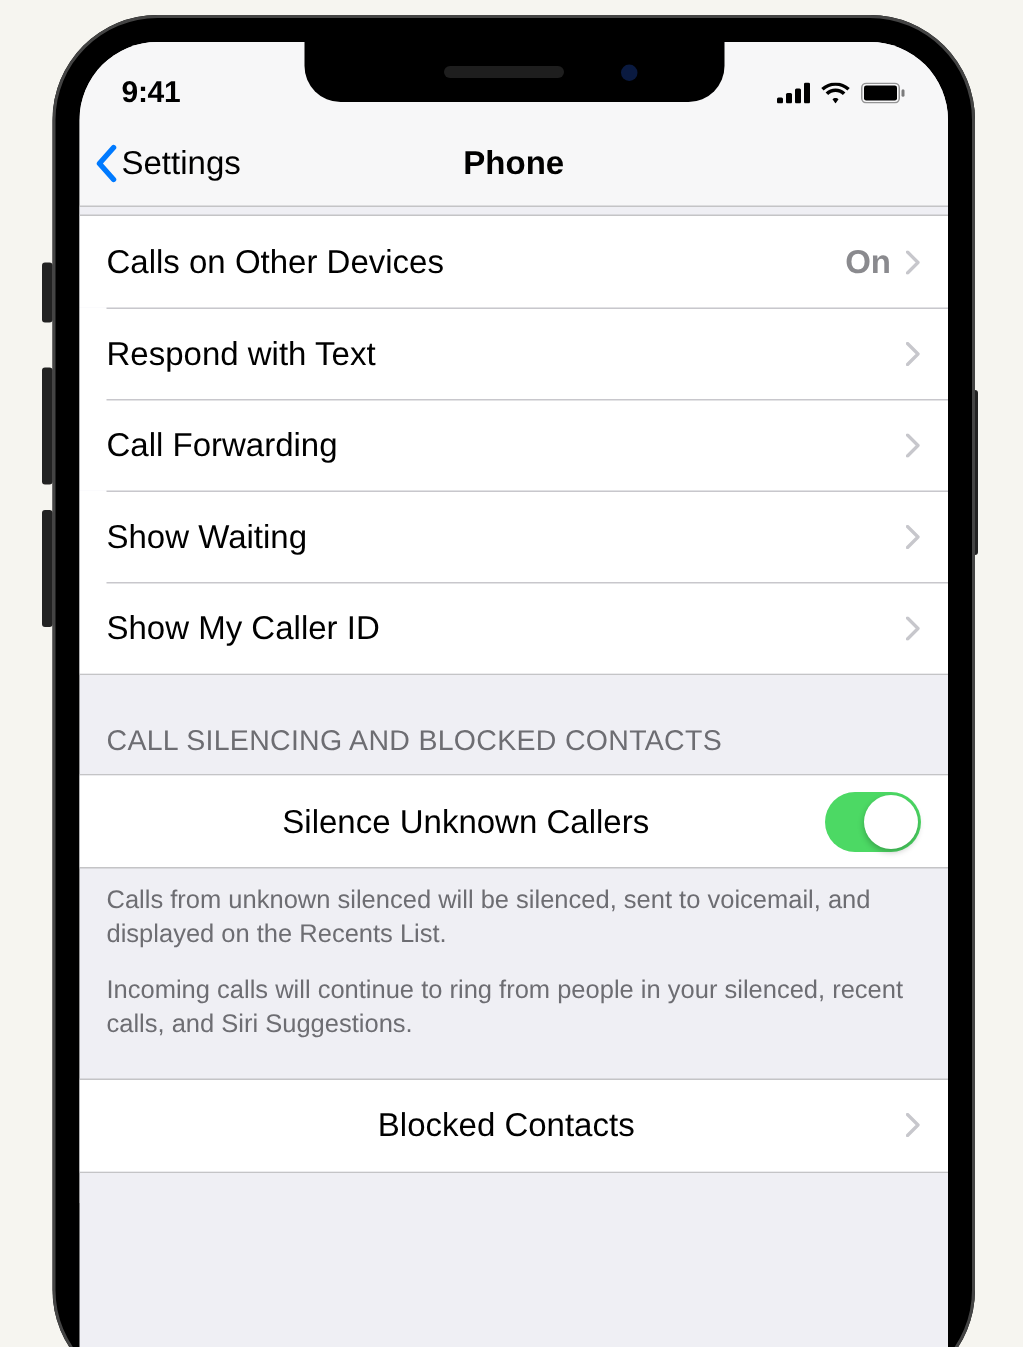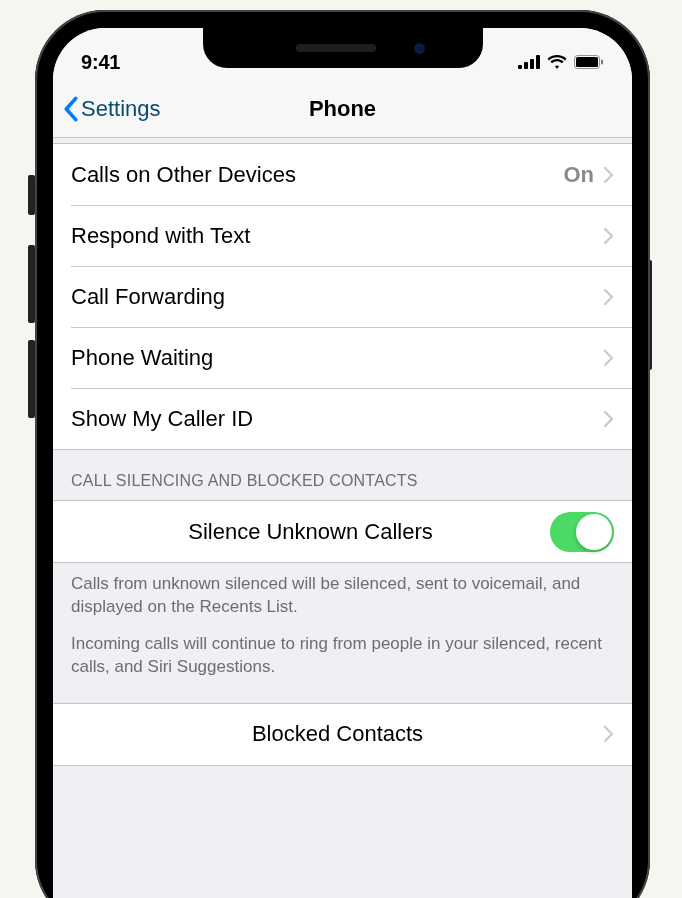--- a/index.html
+++ b/index.html
@@ -108,21 +108,21 @@
       border-bottom: 1px solid #c4c4c6;
       position: relative;
       display: flex;
       align-items: center;
     }
     .nav-back {
       position: absolute;
       left: 10px;
       display: flex;
       align-items: center;
-      color: #0c4a6e;
+      color: #000000;
       font-size: 22px;
       gap: 2px;
     }
     .nav-back svg { width: 16px; height: 26px; }
     .nav-title {
       width: 100%;
       text-align: center;
       font-size: 22px;
       font-weight: 600;
     }
@@ -165,22 +165,22 @@
       font-weight: bold;
     }
     .chevron {
       width: 10px;
       height: 16px;
       color: #c7c7cc;
       flex-shrink: 0;
     }
 
     .section-header {
-      padding: 22px 18px 10px;
-      font-size: 16px;
+      padding: 34px 18px 10px;
+      font-size: 19px;
       color: #6d6d72;
       letter-spacing: 0.2px;
     }
     .section-footer {
       padding: 10px 18px 24px;
       font-size: 17px;
       color: #6d6d72;
       line-height: 1.35;
     }
     .section-footer p + p { margin-top: 14px; }
@@ -278,21 +278,21 @@
             <path d="M1 1l7 7-7 7" stroke="#c7c7cc" stroke-width="2.2" fill="none" stroke-linecap="round" stroke-linejoin="round"></path>
           </svg>
       </div>
       <div class="cell">
         <span class="cell-label">Call Forwarding</span>
         <svg class="chevron" viewBox="0 0 10 16">
             <path d="M1 1l7 7-7 7" stroke="#c7c7cc" stroke-width="2.2" fill="none" stroke-linecap="round" stroke-linejoin="round"></path>
           </svg>
       </div>
       <div class="cell">
-        <span class="cell-label">Phone Waiting</span>
+        <span class="cell-label">Show Waiting</span>
         <svg class="chevron" viewBox="0 0 10 16">
             <path d="M1 1l7 7-7 7" stroke="#c7c7cc" stroke-width="2.2" fill="none" stroke-linecap="round" stroke-linejoin="round"></path>
           </svg>
       </div>
       <div class="cell">
         <span class="cell-label">Show My Caller ID</span>
         <svg class="chevron" viewBox="0 0 10 16">
             <path d="M1 1l7 7-7 7" stroke="#c7c7cc" stroke-width="2.2" fill="none" stroke-linecap="round" stroke-linejoin="round"></path>
           </svg>
       </div>

